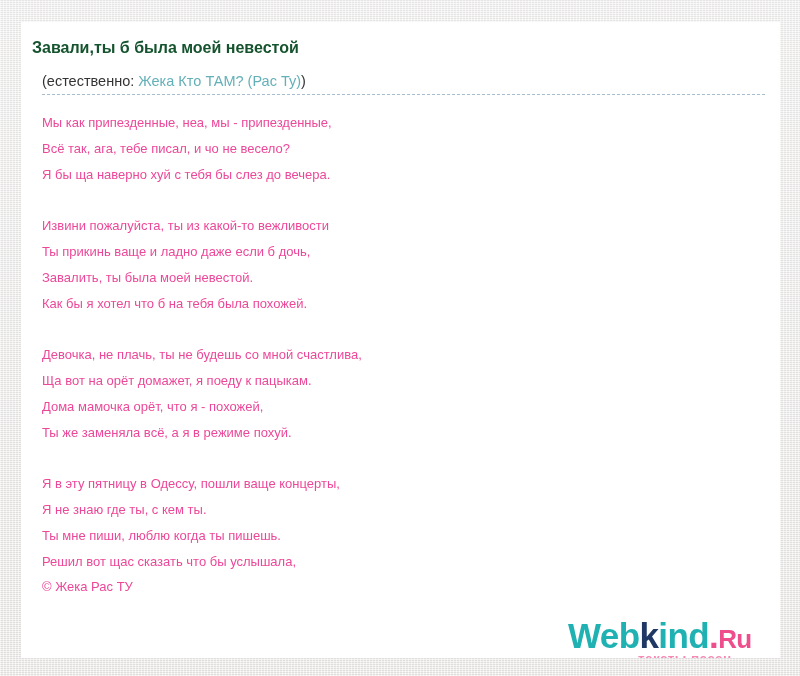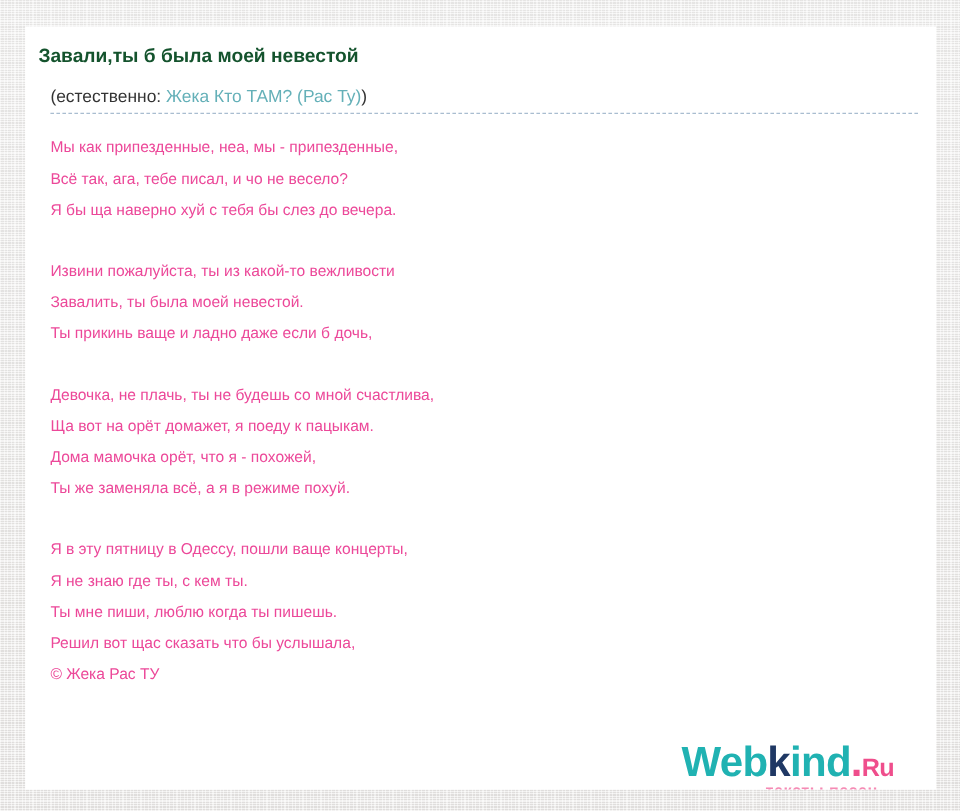--- a/index.html
+++ b/index.html
@@ -105,21 +105,21 @@
     font-size: 35px;
     font-weight: bold;
     letter-spacing: -0.6px;
     line-height: 35px;
     white-space: nowrap;
   }
   .logo-teal { color: #20b2b2; }
   .logo-dark { color: #1f3864; }
   .logo-pink { color: #ef4e8c; }
   #logo-ru {
-    font-size: 21px;
+    font-size: 26px;
     font-weight: bold;
     color: #ef4e8c;
     margin-top: 27px;
   }
   #logo-tagline {
     position: absolute;
     left: 70px;
     top: 33px;
     font-size: 13.5px;
     font-weight: bold;
@@ -141,22 +141,23 @@
     </div>
 
     <div id="header-divider"></div>
 
     <div id="lyrics">
         <div class="lyric-line">Мы как припезденные, неа, мы - припезденные,</div>
         <div class="lyric-line">Всё так, ага, тебе писал, и чо не весело?</div>
         <div class="lyric-line">Я бы ща наверно хуй с тебя бы слез до вечера.</div>
         <div class="verse-gap"></div>
         <div class="lyric-line">Извини пожалуйста, ты из какой-то вежливости</div>
+        <div class="lyric-line">Ты прикинь ваще и ладно даже если б дочь,</div>
         <div class="lyric-line">Завалить, ты была моей невестой.</div>
-        <div class="lyric-line">Ты прикинь ваще и ладно даже если б дочь,</div>
+        <div class="lyric-line">Как бы я хотел что б на тебя была похожей.</div>
         <div class="verse-gap"></div>
         <div class="lyric-line">Девочка, не плачь, ты не будешь со мной счастлива,</div>
         <div class="lyric-line">Ща вот на орёт домажет, я поеду к пацыкам.</div>
         <div class="lyric-line">Дома мамочка орёт, что я - похожей,</div>
         <div class="lyric-line">Ты же заменяла всё, а я в режиме похуй.</div>
         <div class="verse-gap"></div>
         <div class="lyric-line">Я в эту пятницу в Одессу, пошли ваще концерты,</div>
         <div class="lyric-line">Я не знаю где ты, с кем ты.</div>
         <div class="lyric-line">Ты мне пиши, люблю когда ты пишешь.</div>
         <div class="lyric-line">Решил вот щас сказать что бы услышала,</div>

